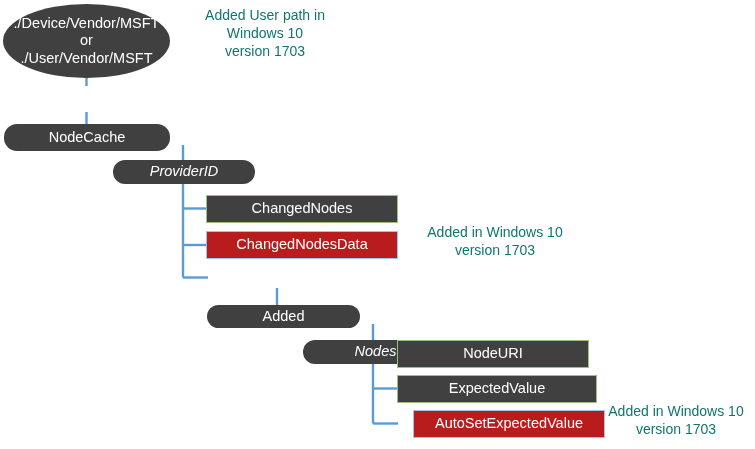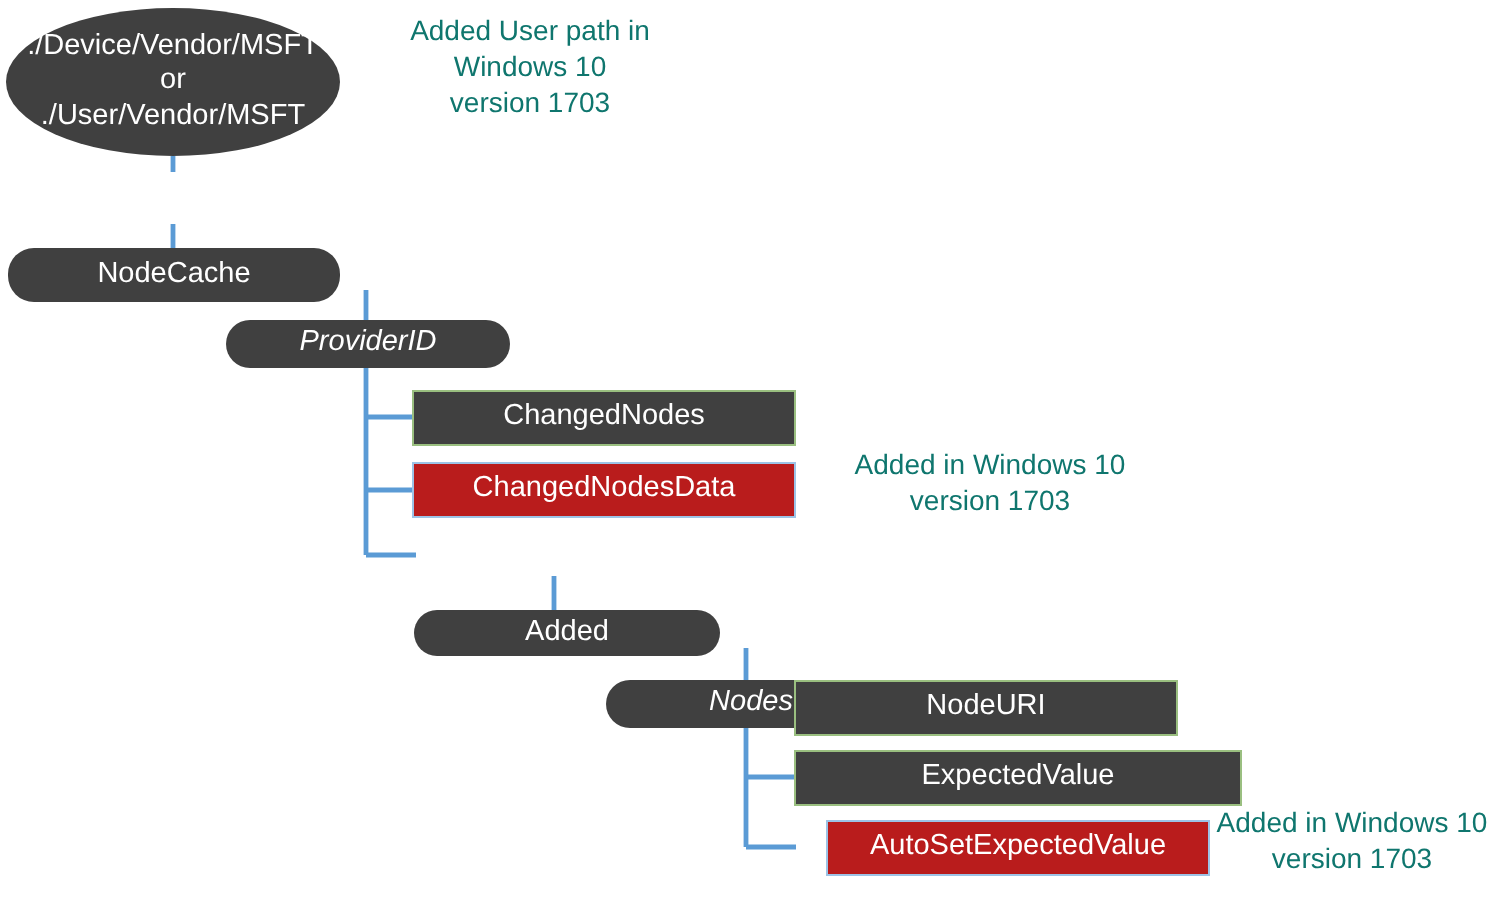--- a/index.html
+++ b/index.html
@@ -114,21 +114,21 @@
   <div class="node node-green shape-rect" style="left:206px; top:195px; width:192px; height:28px; font-size:14.5px;">ChangedNodes</div>
 
   <div class="node node-blue shape-rect" style="left:206px; top:231px; width:192px; height:28px; font-size:14.5px;">ChangedNodesData</div>
 
   <div class="node node-green shape-pill" style="left:207px; top:266px; width:153px; height:23px; font-size:14.5px;">Added</div>
 
   <div class="node node-green shape-pill node-italic" style="left:303px; top:301px; width:145px; height:24px; font-size:14.5px;">Nodes</div>
 
   <div class="node node-green shape-rect" style="left:397px; top:340px; width:192px; height:28px; font-size:14.5px;">NodeURI</div>
 
-  <div class="node node-green shape-rect" style="left:397px; top:375px; width:224px; height:28px; font-size:14.5px;">ExpectedValue</div>
+  <div class="node node-green shape-rect" style="left:397px; top:375px; width:200px; height:28px; font-size:14.5px;">ExpectedValue</div>
 
   <div class="node node-blue shape-rect" style="left:397px; top:410px; width:192px; height:28px; font-size:14.5px;margin-left:16px;">AutoSetExpectedValue</div>
 
   <div class="annotation" style="left:175px; top:7px; width:180px; font-size:14px;">Added User path in
 Windows 10
 version 1703</div>
 
   <div class="annotation" style="left:406px; top:224px; width:178px; font-size:14px;">Added in Windows 10
 version 1703</div>
 

